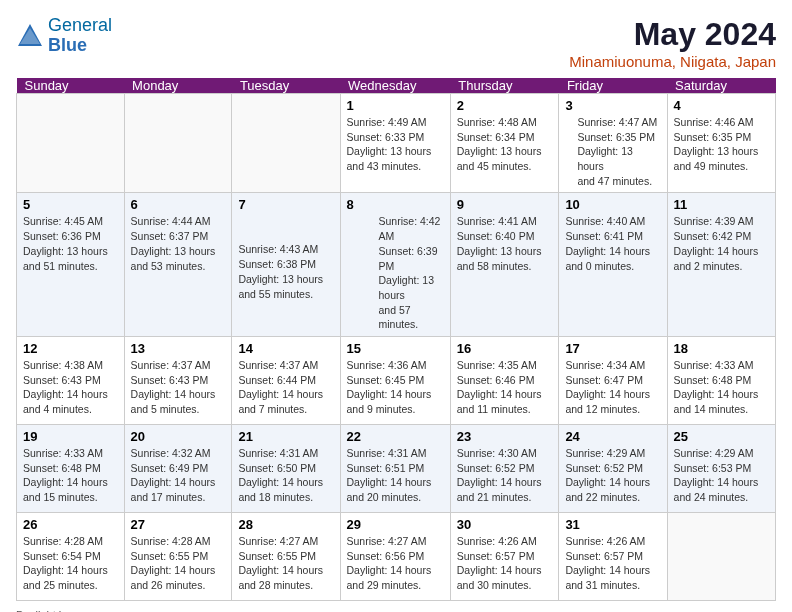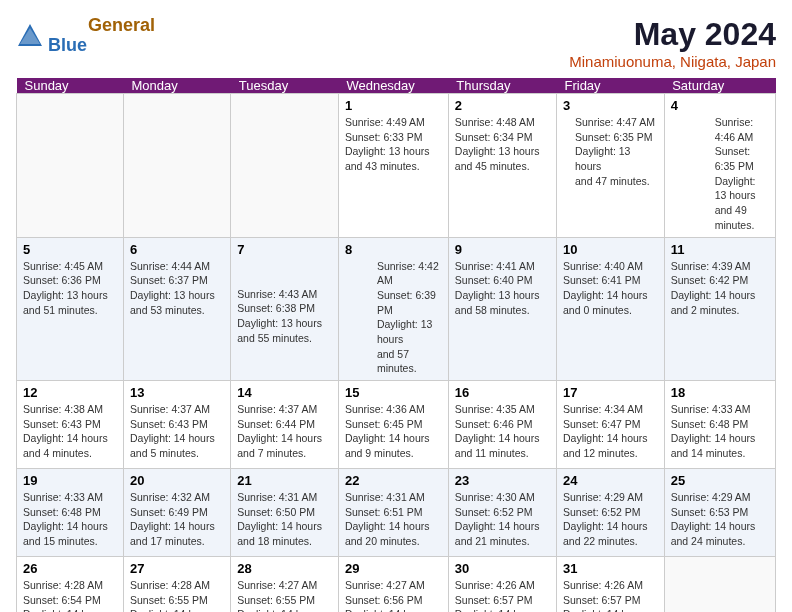--- a/index.html
+++ b/index.html
@@ -20,23 +20,22 @@
       display: flex;
       align-items: center;
     }
     .logo-text {
       display: flex;
       flex-direction: column;
       line-height: 1.1;
     }
     .logo-general {
       font-size: 18px;
-      font-weight: bold;
-      color: #a16207;
-      margin-left: 40px;
+      font-weight: normal;
+      color: #0369a1;
     }
     .logo-blue {
       font-size: 18px;
       font-weight: bold;
       color: #2a6db5;
     }
     .logo-icon {
       width: 28px;
       height: 28px;
       margin-right: 4px;
@@ -153,21 +152,21 @@
         </td>
         <td>
           <span class="day-number">3</span>
           <div class="day-info" style="white-space: pre-line; margin-left: 12px;">Sunrise: 4:47 AM
 Sunset: 6:35 PM
 Daylight: 13 hours
 and 47 minutes.</div>
         </td>
         <td>
           <span class="day-number">4</span>
-          <div class="day-info" style="white-space: pre-line; margin-left: 44px;">Sunrise: 4:46 AM
+          <div class="day-info" style="white-space: pre-line;">Sunrise: 4:46 AM
 Sunset: 6:35 PM
 Daylight: 13 hours
 and 49 minutes.</div>
         </td>
       </tr>
       <tr>
         <td>
           <span class="day-number">5</span>
           <div class="day-info" style="white-space: pre-line;">Sunrise: 4:45 AM
 Sunset: 6:36 PM

